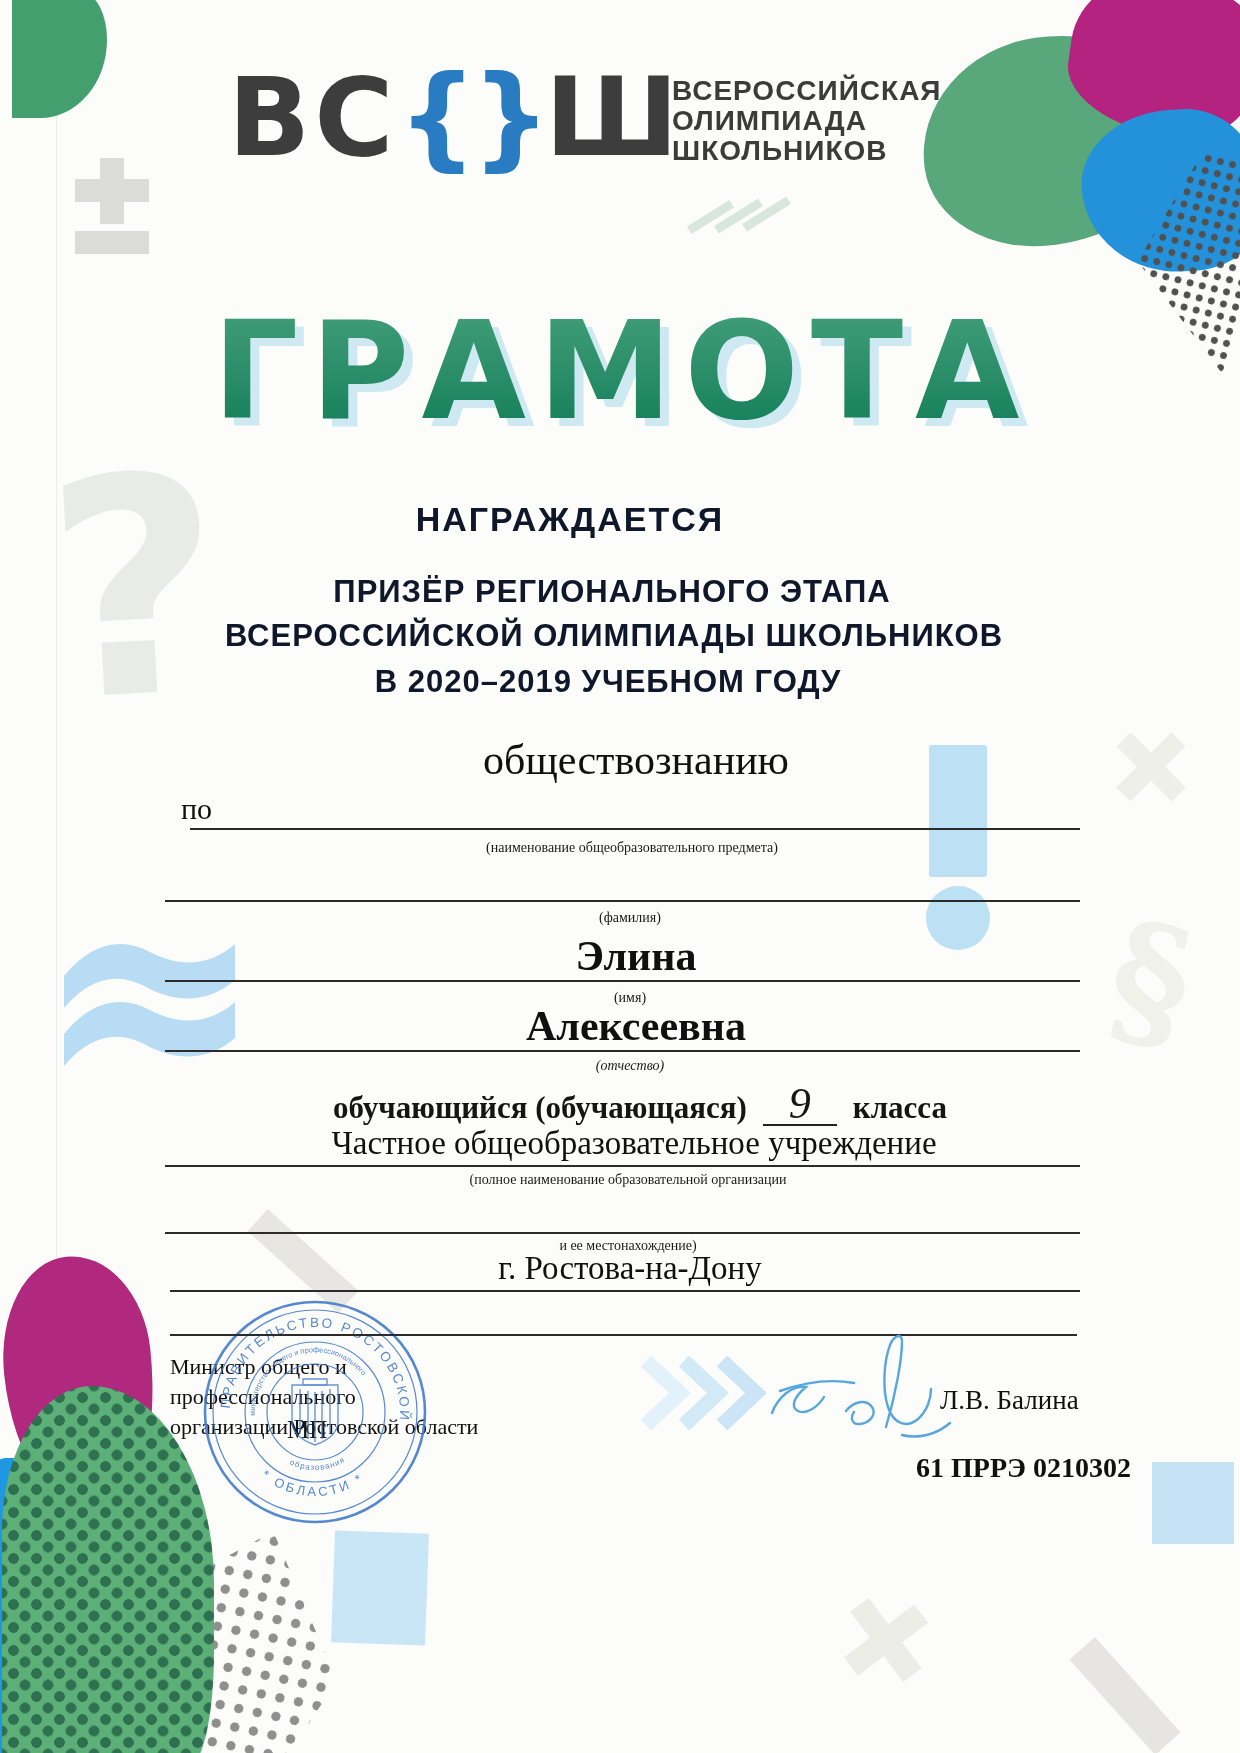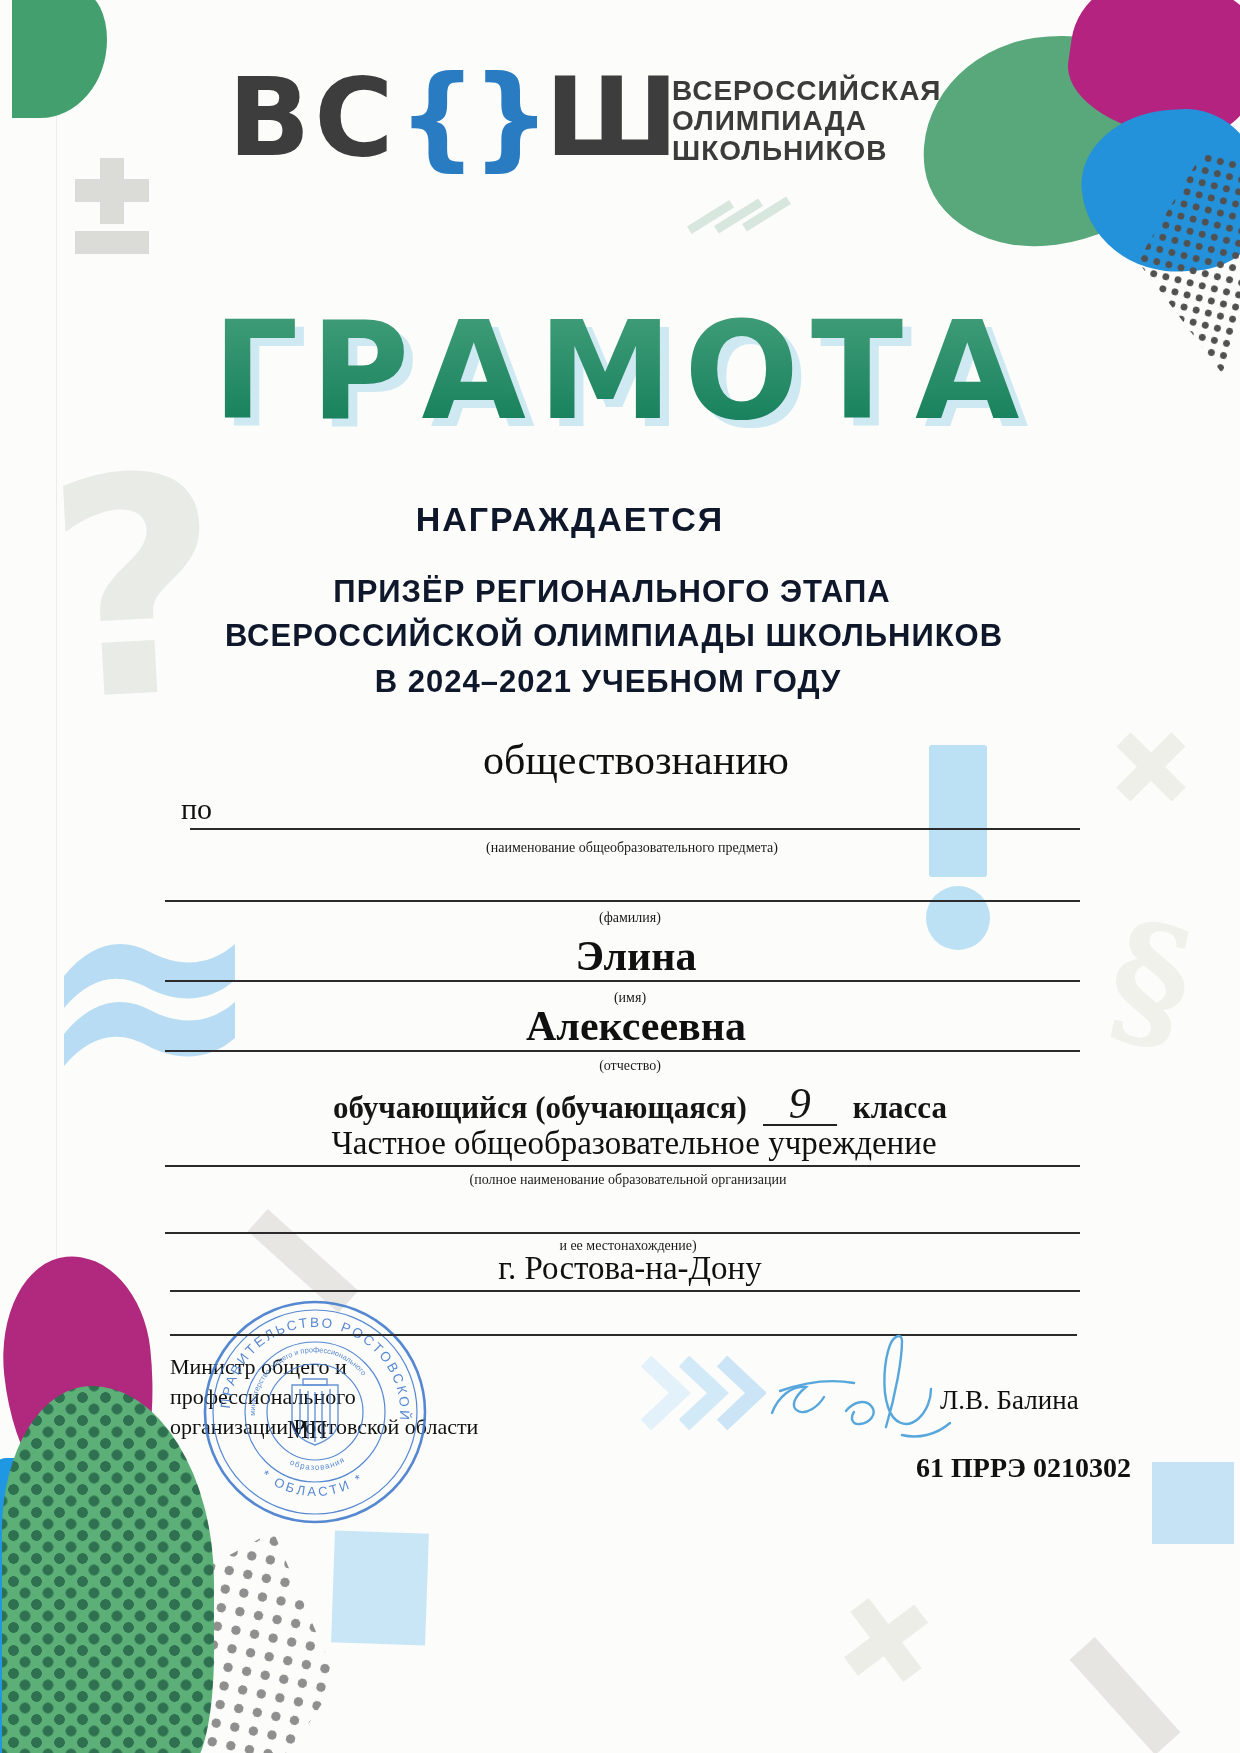--- a/index.html
+++ b/index.html
@@ -82,21 +82,21 @@
         <stop offset="1" stop-color="#0f7a57"></stop>
       </linearGradient>
     </defs>
     <text x="631" y="138" text-anchor="middle" font-family="DejaVu Sans, sans-serif" font-weight="bold" font-size="135" letter-spacing="12" fill="#cfe9f2">ГРАМОТА</text>
     <text x="622" y="130" text-anchor="middle" font-family="DejaVu Sans, sans-serif" font-weight="bold" font-size="135" letter-spacing="12" fill="url(#tg)">ГРАМОТА</text>
   </svg>
 
   <div class="bluehead" style="left:570px;top:500px;font-size:34px;letter-spacing:2px;">НАГРАЖДАЕТСЯ</div>
   <div class="bluehead" style="left:614px;top:618px;font-size:31px;letter-spacing:1px;">ВСЕРОССИЙСКОЙ ОЛИМПИАДЫ ШКОЛЬНИКОВ</div>
   <div class="bluehead" style="left:612px;top:574px;font-size:31px;letter-spacing:1px;">ПРИЗЁР РЕГИОНАЛЬНОГО ЭТАПА</div>
-  <div class="bluehead" style="left:608px;top:664px;font-size:31px;letter-spacing:1px;">В 2024–2021 УЧЕБНОМ ГОДУ</div>
+  <div class="bluehead" style="left:608px;top:664px;font-size:31px;letter-spacing:1px;">В 2020–2019 УЧЕБНОМ ГОДУ</div>
 
   <div class="gray-decor" style="left:48px;top:440px;font-size:300px;color:#e9ebe6;transform:rotate(-3deg);">?</div>
 
   <div class="xmark" style="left:1112px;top:728px;width:78px;height:78px;--xc:#efefea;"></div>
 
   <div class="gray-decor" style="left:1112px;top:905px;font-size:150px;color:#f1f1ec;font-family:'DejaVu Serif',serif;transform:rotate(12deg);">§</div>
 
   <div class="abs" style="left:926px;top:745px;width:64px;height:206px;">
     <div class="abs" style="left:3px;top:0;width:58px;height:132px;background:#bce0f4;border-radius:3px;"></div>
     <div class="abs" style="left:0;top:141px;width:64px;height:64px;background:#bce0f4;border-radius:50%;"></div>
@@ -114,21 +114,21 @@
 
   <div class="fline" style="left:165px;top:900px;width:915px;"></div>
   <div class="cap" style="left:630px;top:910px;">(фамилия)</div>
 
   <div class="val b" style="left:636px;top:932px;font-size:42px;">Элина</div>
   <div class="fline" style="left:165px;top:980px;width:915px;"></div>
   <div class="cap" style="left:630px;top:990px;">(имя)</div>
 
   <div class="val b" style="left:636px;top:1002px;font-size:42px;">Алексеевна</div>
   <div class="fline" style="left:165px;top:1050px;width:915px;"></div>
-  <div class="cap" style="left:630px;top:1058px;">(отчество)</div>
+  <div class="cap" style="left:630px;top:1058px;font-style:italic;">(отчество)</div>
 
   <div class="grade-row" style="left:640px;top:1084px;">
     <span class="b" style="font-size:31px;">обучающийся (обучающаяся)</span>
     <span class="grade-cell">9</span>
     <span class="b" style="font-size:31px;">класса</span>
   </div>
 
   <div class="val" style="left:634px;top:1125px;font-size:33px;">Частное общеобразовательное учреждение</div>
   <div class="fline" style="left:165px;top:1165px;width:915px;"></div>
   <div class="cap" style="left:628px;top:1172px;">(полное наименование образовательной организации</div>

